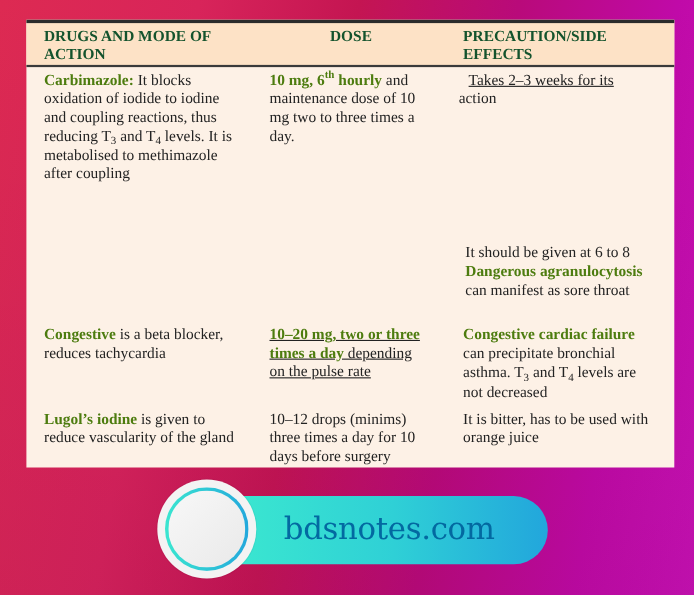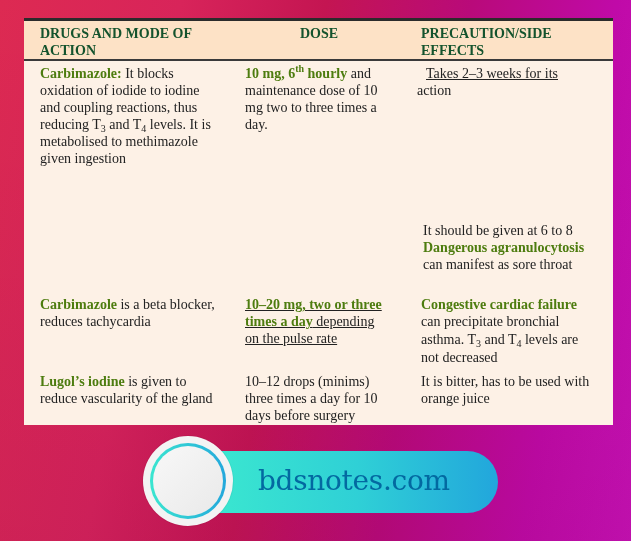--- a/index.html
+++ b/index.html
@@ -79,21 +79,21 @@
       <div>EFFECTS</div>
     </div>
   </div>
 
   <div class="cell" style="left:16px; top:47px; width:200px;">
     <div><b>Carbimazole:</b><span> It blocks</span></div>
     <div>oxidation of iodide to iodine</div>
     <div>and coupling reactions, thus</div>
     <div><span>reducing T</span><sub>3</sub><span> and T</span><sub>4</sub><span> levels. It is</span></div>
     <div>metabolised to methimazole</div>
-    <div>given ingestion</div>
+    <div>after coupling</div>
   </div>
 
   <div class="cell" style="left:221px; top:47px; width:160px;">
     <div><b><span>10 mg, 6</span><sup>th</sup><span> hourly</span></b><span> and</span></div>
     <div>maintenance dose of 10</div>
     <div>mg two to three times a</div>
     <div>day.</div>
   </div>
 
   <div class="cell" style="left:393px; top:47px; width:190px;">
@@ -101,21 +101,21 @@
     <div>action</div>
   </div>
 
   <div class="cell" style="left:399px; top:204px; width:190px;">
     <div>It should be given at 6 to 8</div>
     <div><b>Dangerous agranulocytosis</b></div>
     <div>can manifest as sore throat</div>
   </div>
 
   <div class="cell" style="left:16px; top:278px; width:200px;">
-    <div><b>Carbimazole</b><span> is a beta blocker,</span></div>
+    <div><b>Congestive</b><span> is a beta blocker,</span></div>
     <div>reduces tachycardia</div>
   </div>
 
   <div class="cell" style="left:221px; top:278px; width:165px;text-decoration:underline;">
     <div><b>10–20 mg, two or three</b></div>
     <div><b>times a day</b><span> depending</span></div>
     <div>on the pulse rate</div>
   </div>
 
   <div class="cell" style="left:397px; top:278px; width:190px;">

